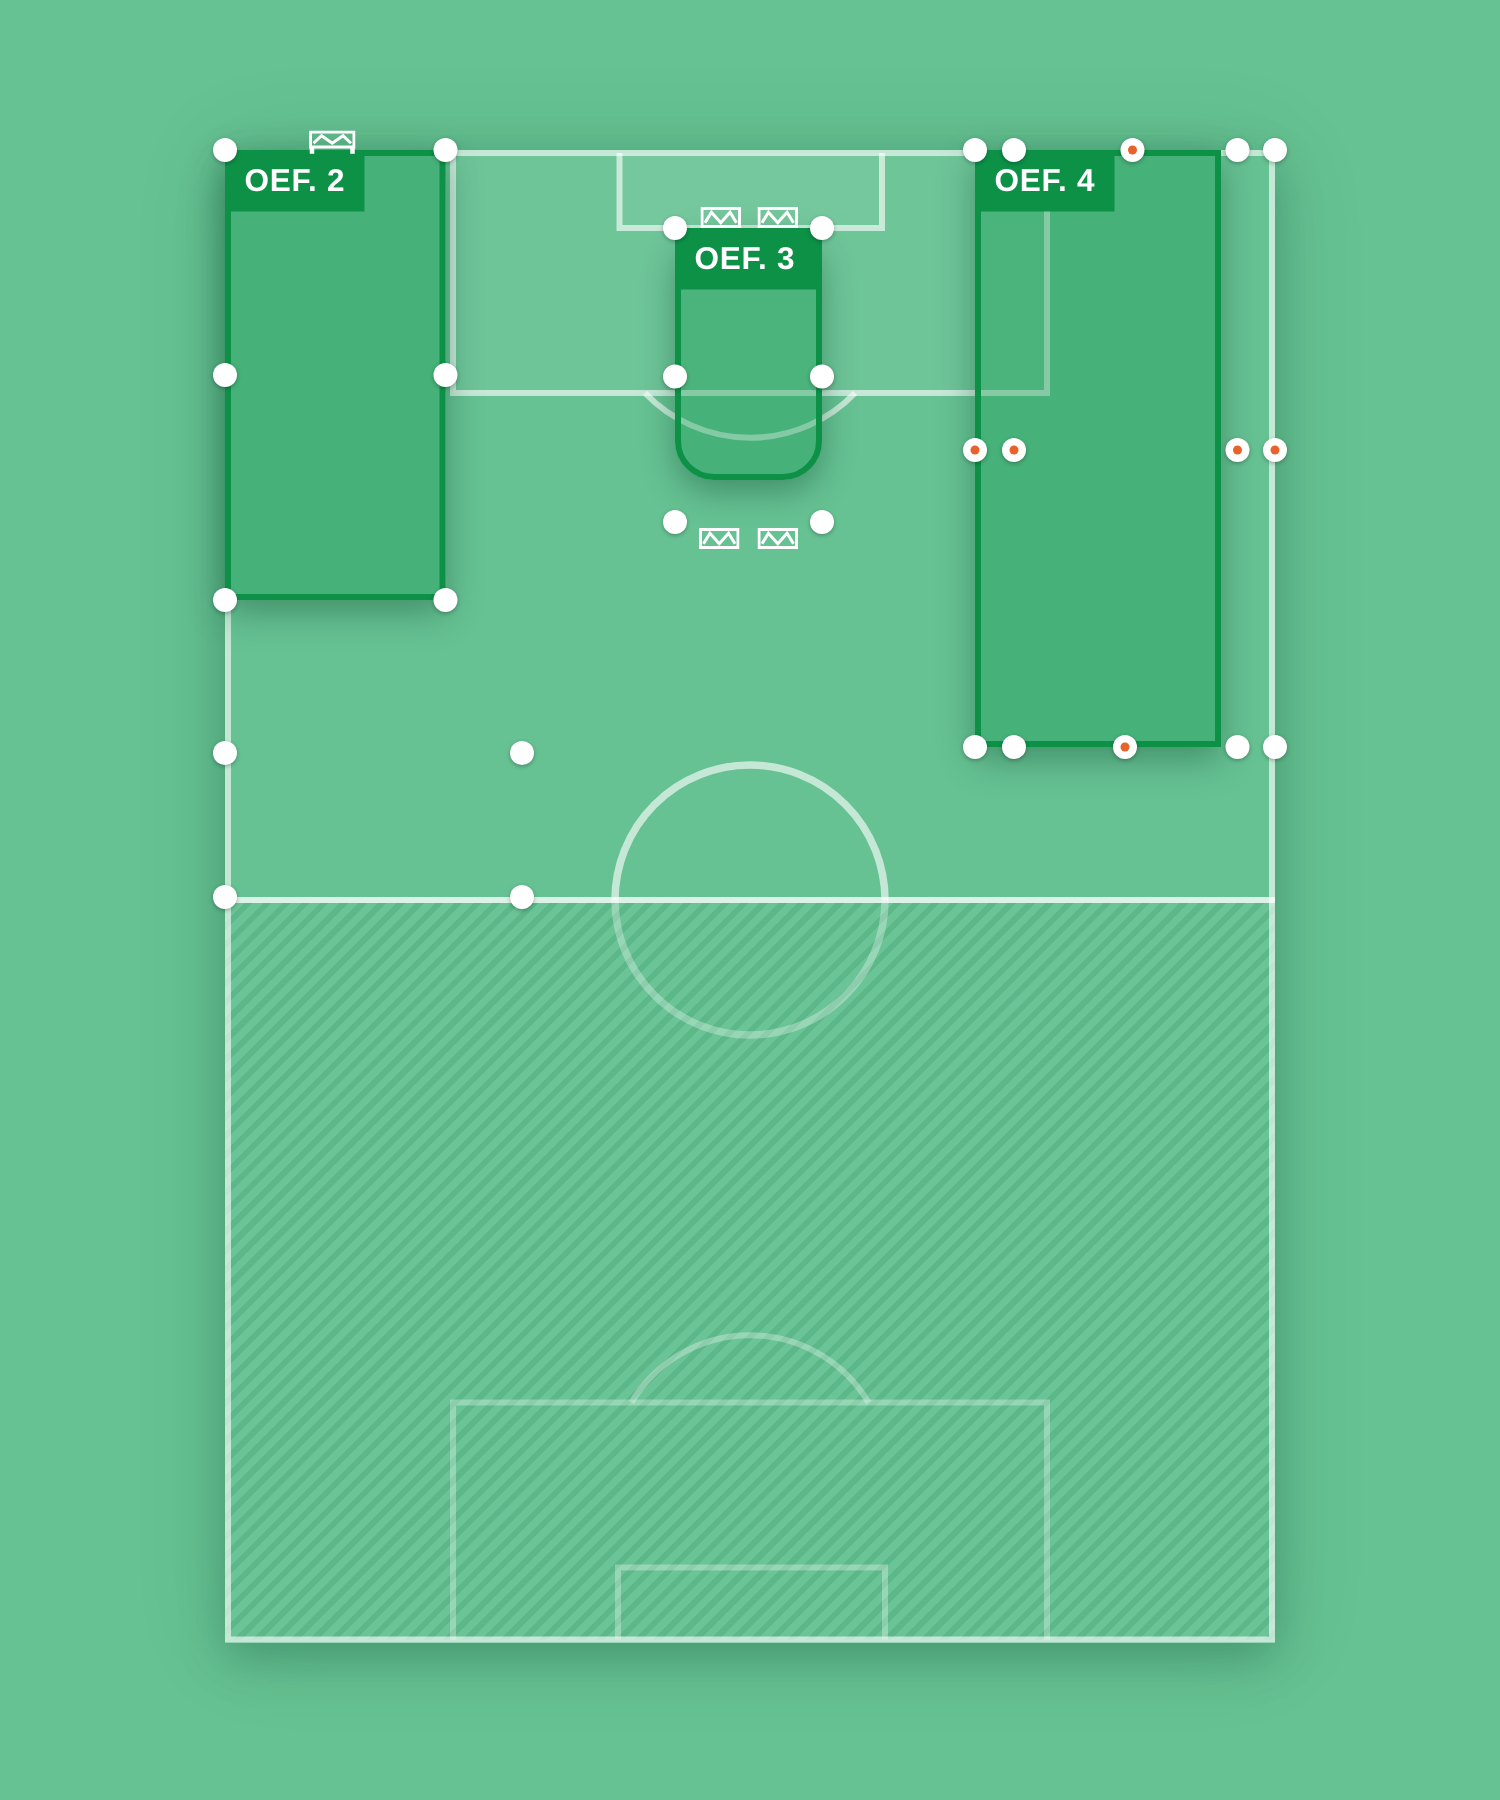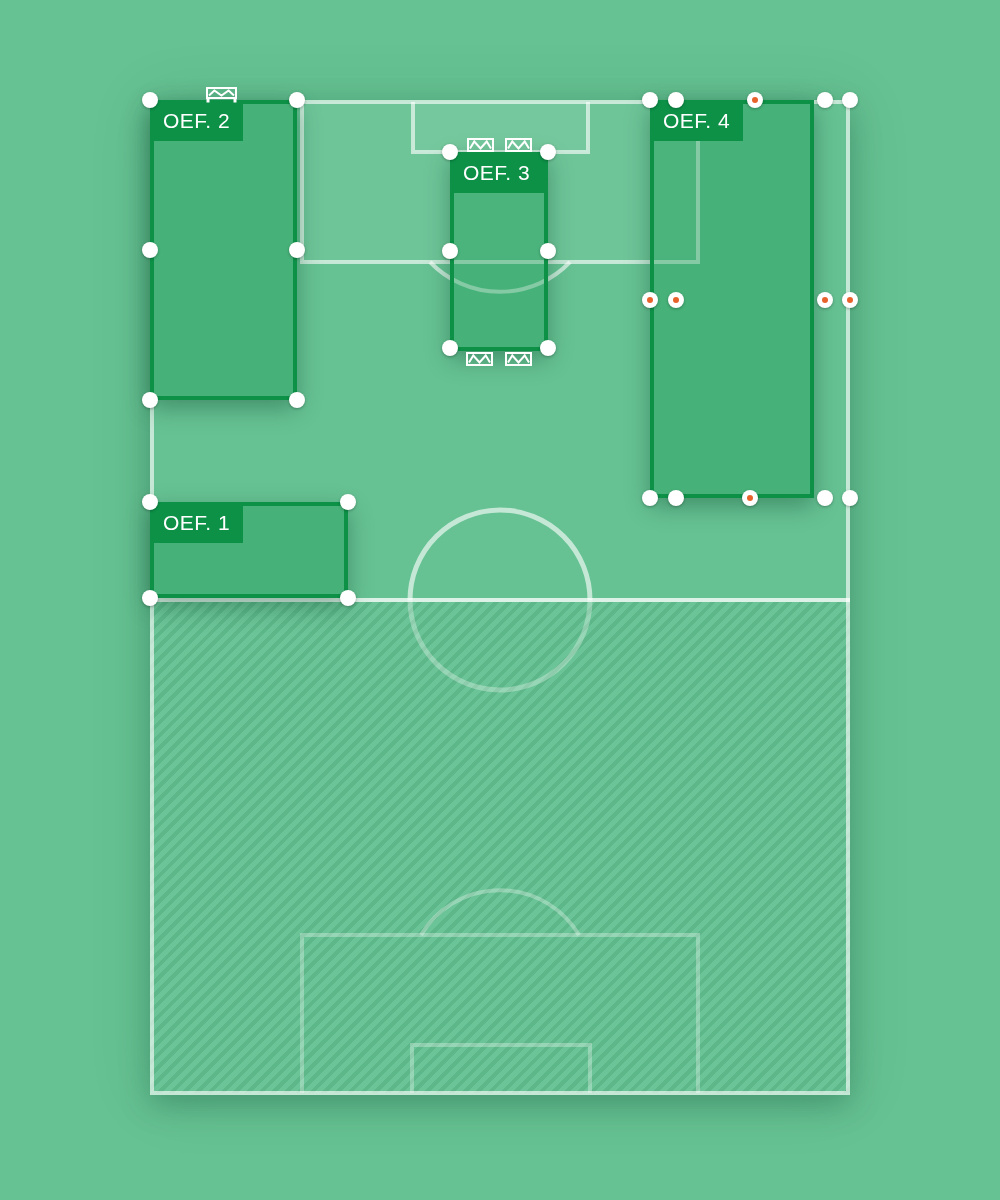--- a/index.html
+++ b/index.html
@@ -7,21 +7,21 @@
   #stage{position:relative;width:1000px;height:1200px;background:var(--c-bg,#66c293);overflow:hidden;}
   #pitch-bg{position:absolute;box-shadow:0 10px 28px rgba(10,70,42,.28), 0 2px 60px rgba(10,70,42,.12);}
   #markings{position:absolute;left:0;top:0;pointer-events:none;}
   #hatch{position:absolute;
     background:repeating-linear-gradient(135deg, rgba(17,94,58,0.11) 0 4px, rgba(255,255,255,0.035) 4px 9px);}
   .zone{position:absolute;box-sizing:border-box;border:4px solid var(--c-zone-border,#0c9147);
     background:var(--c-zone-fill,rgba(12,145,71,.35));
     box-shadow:0 8px 22px rgba(8,61,37,.38);}
   .zone-label{position:absolute;left:-4px;top:-4px;height:41px;line-height:42px;padding:0 13px;
     background:var(--c-label-bg,#0c9147);color:var(--c-label-text,#fff);
-    font-weight:400;font-size:21px;letter-spacing:.5px;white-space:nowrap;box-sizing:border-box;}
+    font-weight:700;font-size:21px;letter-spacing:.5px;white-space:nowrap;box-sizing:border-box;}
   .zone-label.full{width:calc(100% + 8px);}
   .inner-rect{position:absolute;background:transparent;}
   .handle{position:absolute;width:16px;height:16px;border-radius:50%;
     background:var(--c-handle,#fff);box-shadow:0 1px 3px rgba(0,0,0,.28);}
   .handle.accent::after{content:"";position:absolute;inset:5px;border-radius:50%;
     background:var(--c-accent,#e8632c);}
   .mini-goal{position:absolute;}
 </style>
 </head>
 <body>
@@ -39,30 +39,27 @@
       <path d="M302 102 V262 H698 V102" stroke="rgba(255,255,255,0.62)" stroke-width="4" fill="none"></path>
       <path d="M413 102 V152 H588 V102" stroke="rgba(255,255,255,0.62)" stroke-width="4" fill="none"></path>
       <path d="M430 262 A97 97 0 0 0 570 262" stroke="rgba(255,255,255,0.62)" stroke-width="4" fill="none"></path>
       <path d="M302 1093 V935 H698 V1093" stroke="rgba(255,255,255,0.30)" stroke-width="4" fill="none"></path>
       <path d="M412 1093 V1045 H590 V1093" stroke="rgba(255,255,255,0.30)" stroke-width="4" fill="none"></path>
       <path d="M421 935 A92 92 0 0 1 579 935" stroke="rgba(255,255,255,0.30)" stroke-width="4" fill="none"></path>
     </svg>
 <div class="zone" style="left: 150px; top: 100px; width: 147px; height: 300px;">
       <div class="zone-label">OEF. 2</div>
     </div>
-    <div class="zone" style="left: 450px; top: 152px; width: 98px; height: 199px;">
+    <div class="zone" style="left: 450px; top: 152px; width: 98px; height: 168px; border-radius: 26px;">
       <div class="zone-label full">OEF. 3</div>
     </div>
     <div class="zone" style="left: 650px; top: 100px; width: 164px; height: 398px;">
       <div class="zone-label">OEF. 4</div>
     </div>
     <div class="inner-rect" style="left: 676px; top: 100px; width: 149px; height: 398px;"></div>
-    <div class="zone" style="left: 150px; top: 502px; width: 198px; height: 96px;">
-      <div class="zone-label">OEF. 1</div>
-    </div>
     <svg class="mini-goal" width="31" height="16" viewBox="0 0 31 16" style="left: 206px; top: 87px; position: absolute;">
       <rect x="1" y="1" width="29" height="10" fill="none" stroke="#ffffff" stroke-width="2"></rect>
       <polyline points="3,8.5 8.370000000000001,3.5 15.5,8.5 22.63,3.5 28,8.5" fill="none" stroke="#ffffff" stroke-width="2"></polyline>
       <rect x="0.5" y="11" width="3" height="4.5" fill="#ffffff"></rect>
       <rect x="27.5" y="11" width="3" height="4.5" fill="#ffffff"></rect>
     </svg>
     <svg class="mini-goal" width="27" height="14" viewBox="0 0 27 14" style="left: 467px; top: 138px; position: absolute;">
       <rect x="1" y="1" width="25" height="12" fill="none" stroke="#ffffff" stroke-width="2"></rect>
       <polyline points="3,10.5 7.290000000000001,3.5 13.5,10.5 19.71,3.5 24,10.5" fill="none" stroke="#ffffff" stroke-width="2"></polyline>
     </svg>

